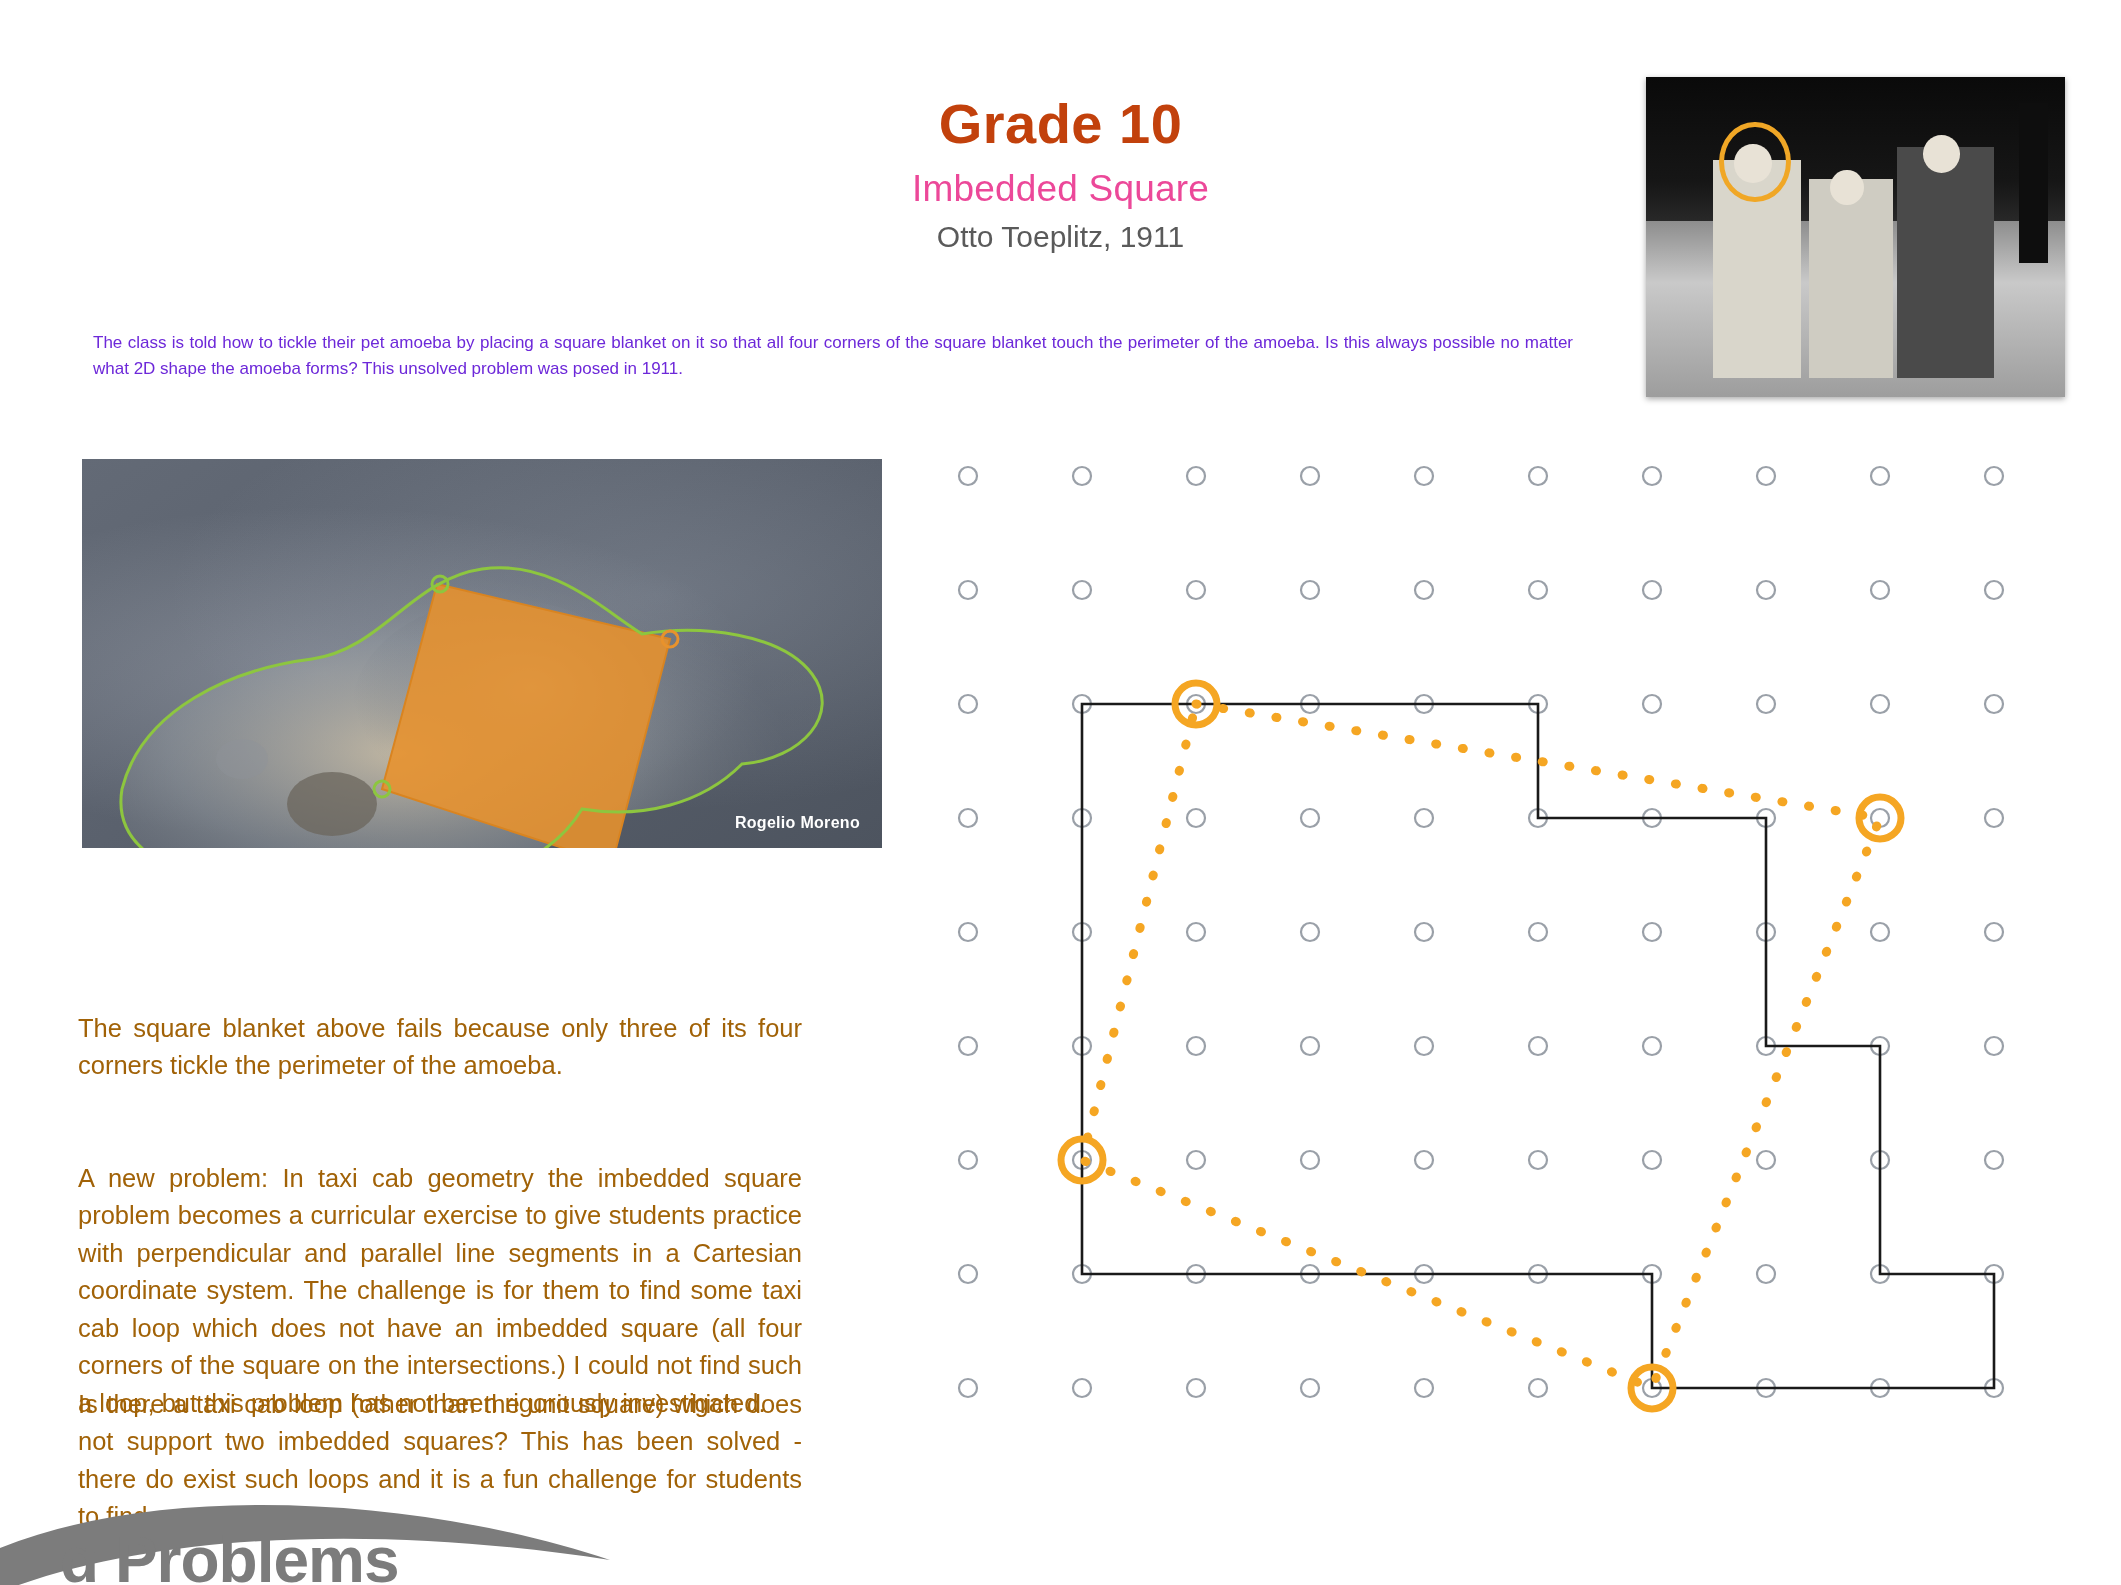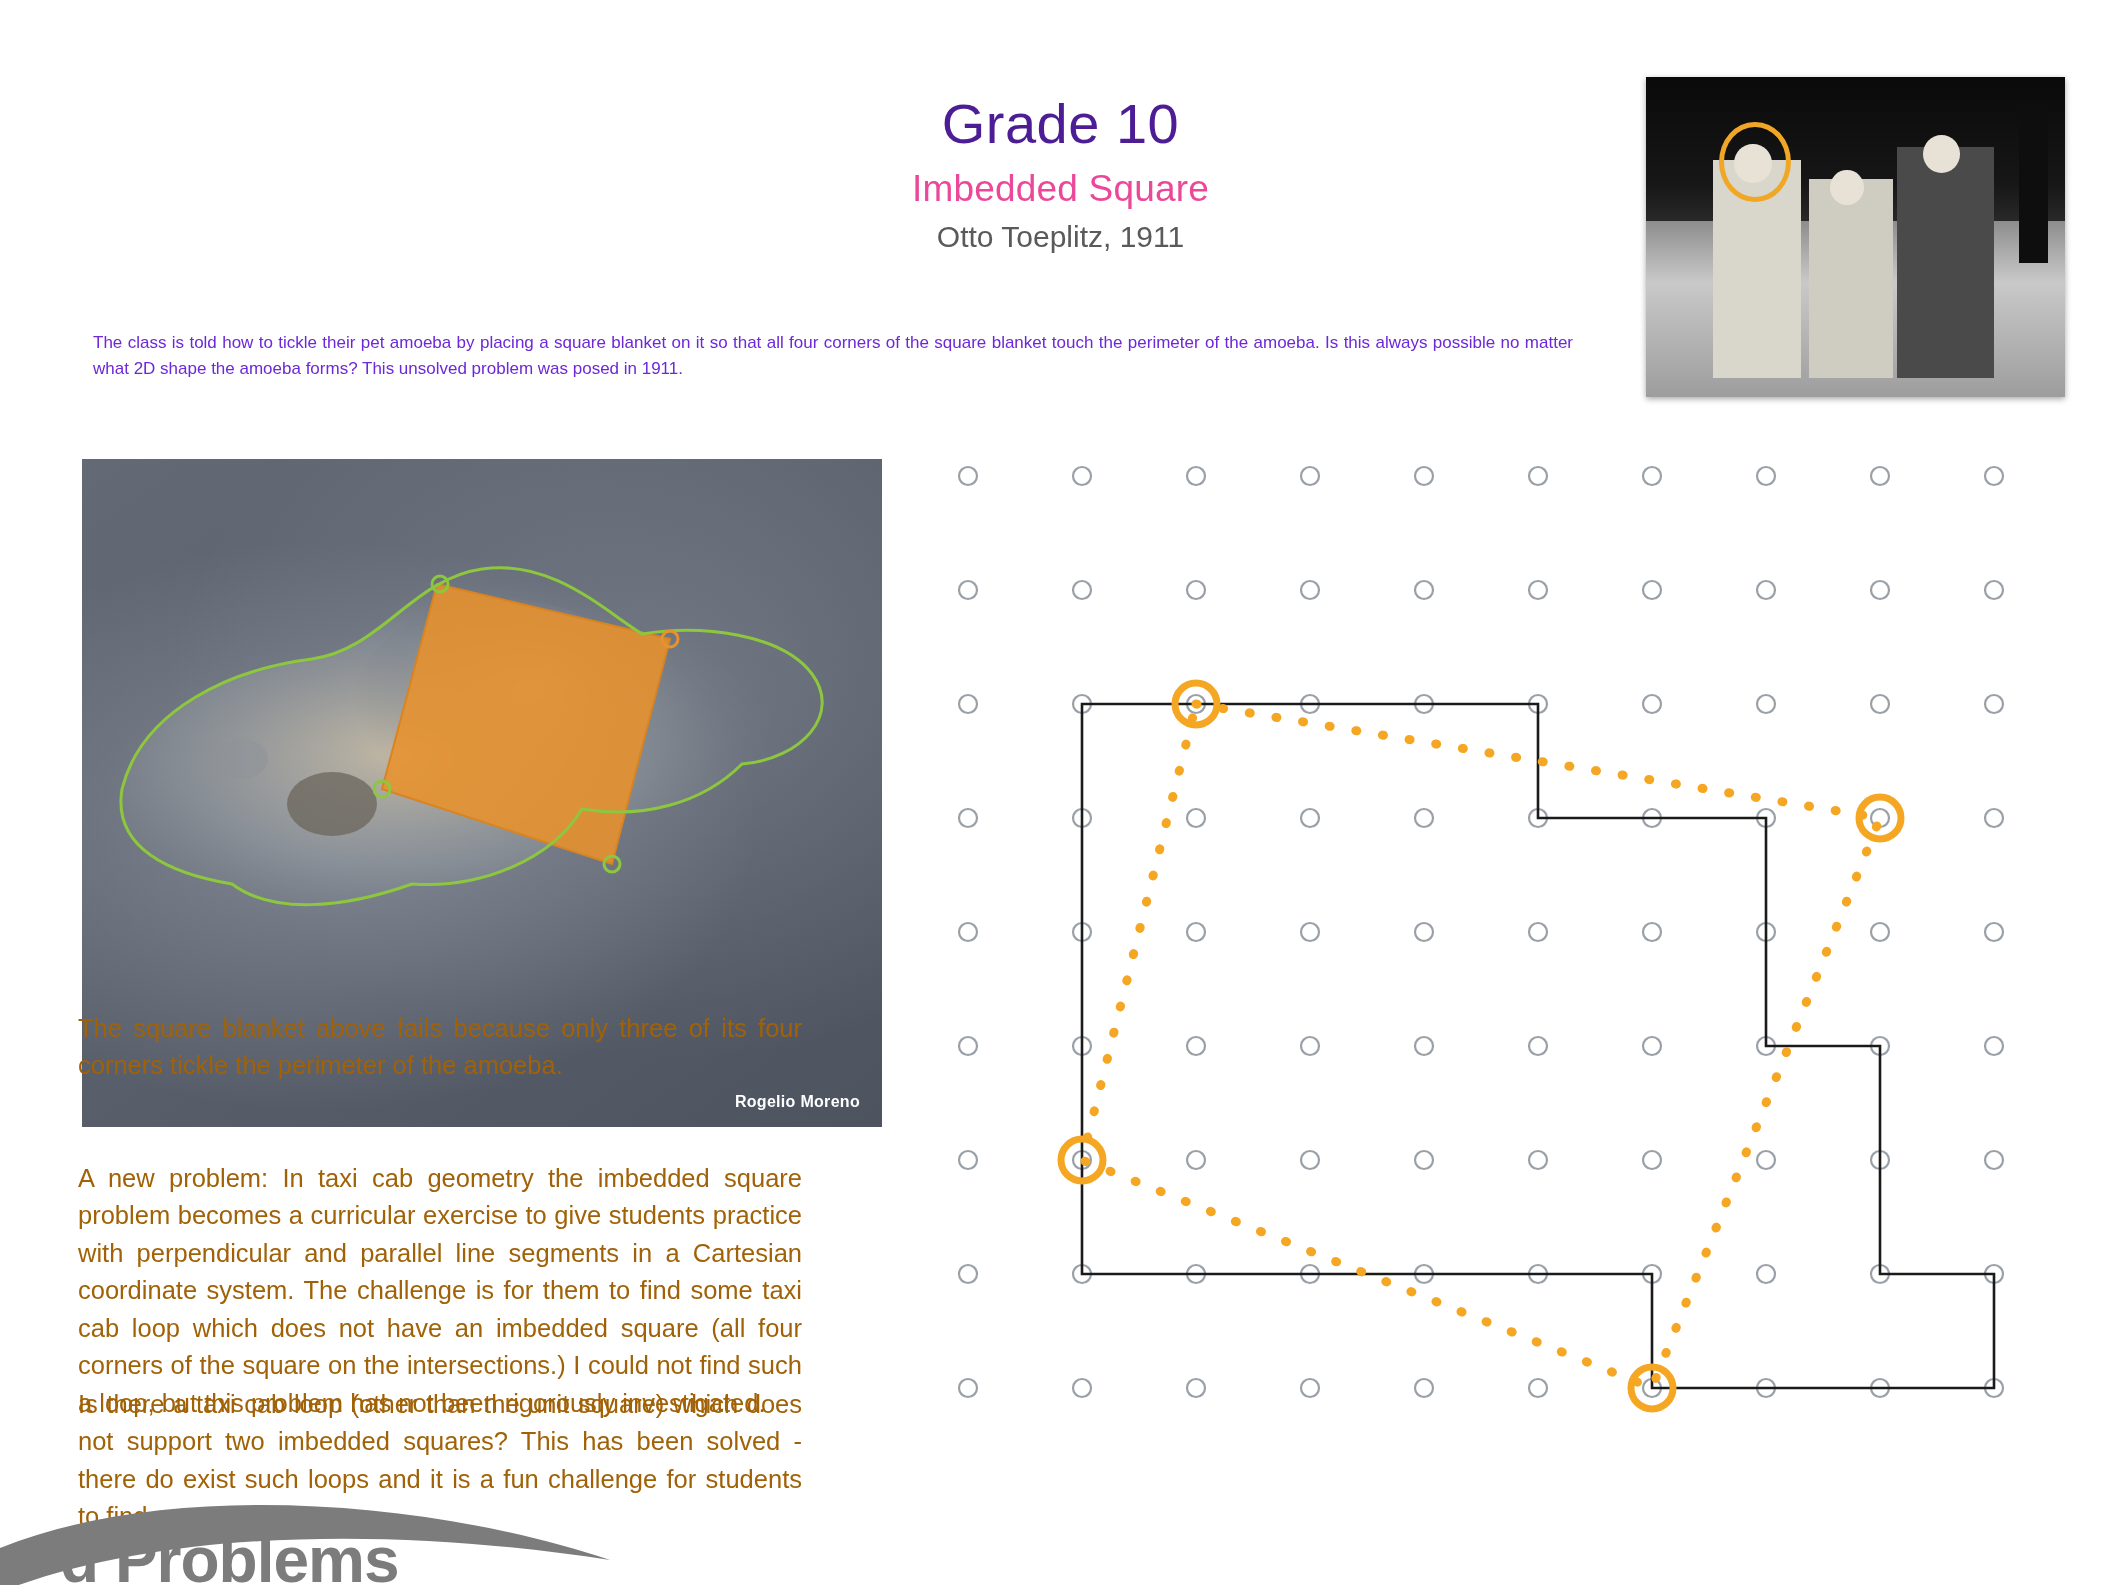--- a/index.html
+++ b/index.html
@@ -19,22 +19,22 @@
   
   #header {
     position: absolute;
     left: 0;
     top: 95px;
     width: 2121px;
     text-align: center;
   }
   #title {
     font-size: 56px;
-    font-weight: 400;
-    color: #4c1d95;
+    font-weight: 700;
+    color: #c2410c;
     letter-spacing: 0.5px;
     line-height: 1.05;
   }
   #subtitle {
     font-size: 37px;
     color: #ec4899;
     margin-top: 14px;
     letter-spacing: 0.2px;
   }
   #attribution {
@@ -104,21 +104,21 @@
     text-align: justify;
     color: #6d28d9;
   }
 
   
   #amoeba-figure {
     position: absolute;
     left: 82px;
     top: 459px;
     width: 800px;
-    height: 668px;
+    height: 389px;
     background: #a21caf;
     overflow: hidden;
   }
   #amoeba-figure .bgwash {
     position: absolute; inset: 0;
     background:
       radial-gradient(ellipse at 30% 55%, rgba(190,195,205,0.38) 0%, rgba(93,100,112,0) 55%),
       radial-gradient(ellipse at 72% 35%, rgba(170,178,190,0.30) 0%, rgba(93,100,112,0) 60%),
       linear-gradient(145deg, #636a76 0%, #565d69 60%, #4d545f 100%);
   }

